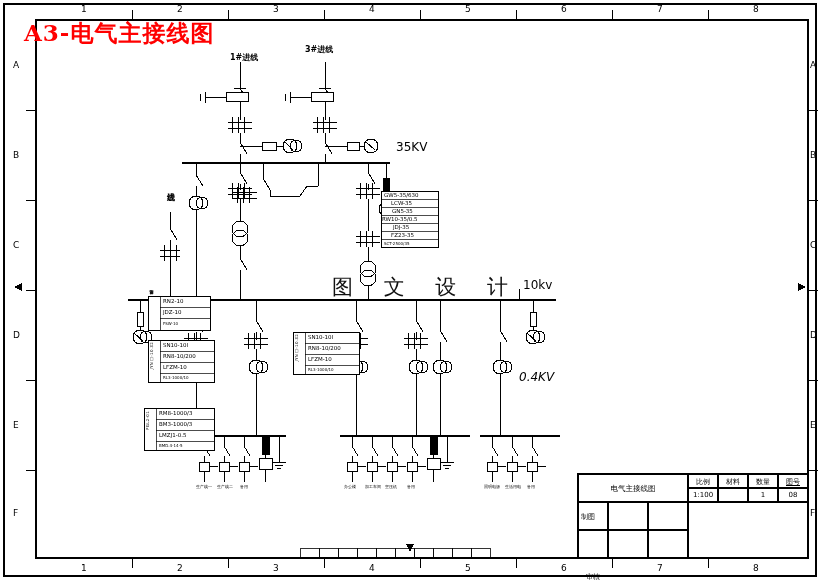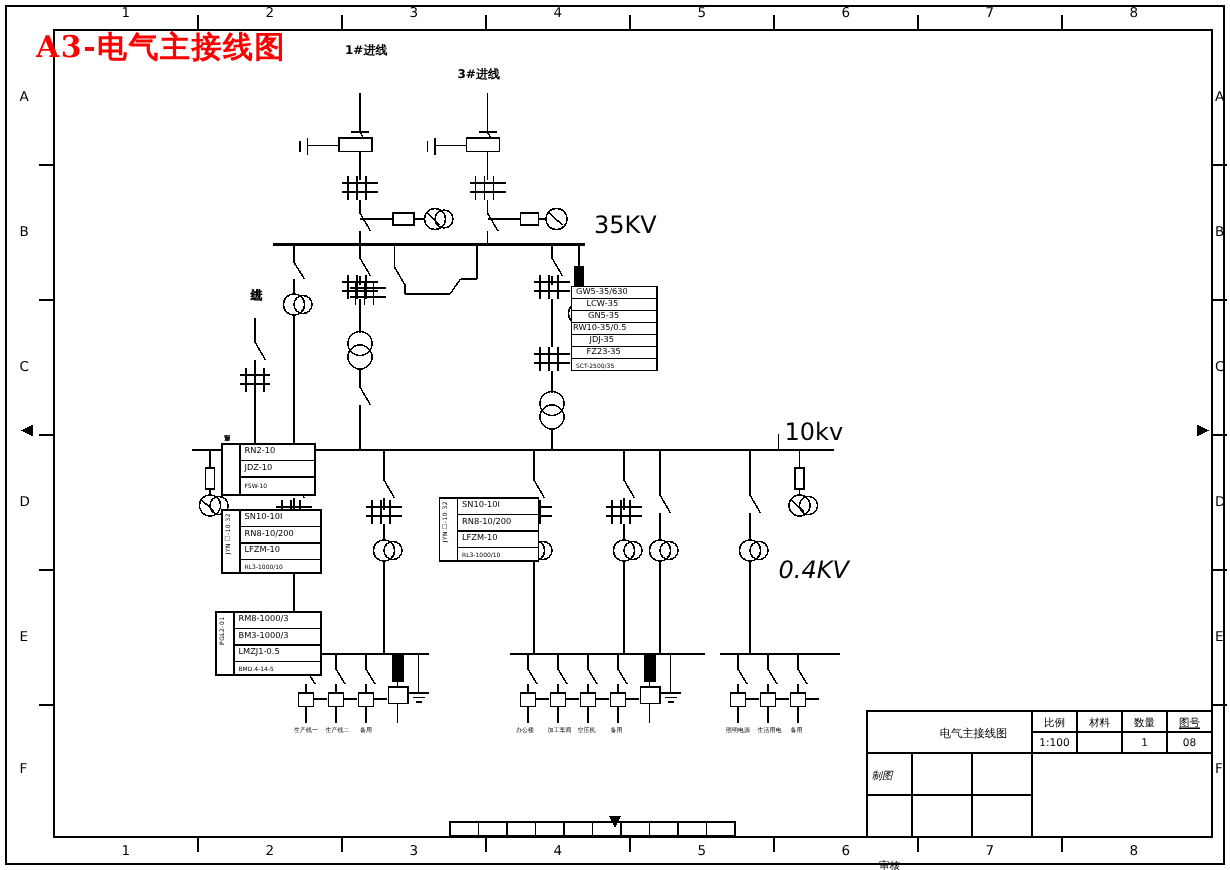--- a/index.html
+++ b/index.html
@@ -2,36 +2,36 @@
 <html><head>
 <meta charset="utf-8">
 <style>
   html,body{margin:0;padding:0;background:#ffffff;}
   body{width:820px;height:580px;overflow:hidden;
        font-family:"DejaVu Sans","Liberation Sans",sans-serif;}
   #stage{position:relative;width:820px;height:580px;background:#fff;}
   svg{position:absolute;left:0;top:0;}
   .ttl{position:absolute;left:24px;top:18px;color:#ff0000;
        font-family:"DejaVu Serif","Liberation Serif",serif;
-       font-weight:bold;font-size:20px;letter-spacing:1px;white-space:nowrap;}
+       font-weight:bold;font-size:23px;letter-spacing:1px;white-space:nowrap;}
   .wm{position:absolute;left:332px;top:273px;font-size:21px;
       font-family:"DejaVu Serif","Liberation Serif",serif;
       letter-spacing:12px;color:#111;white-space:nowrap;}
   .lbl{position:absolute;font-size:8px;color:#000;white-space:nowrap;
        font-family:"DejaVu Sans","Liberation Sans",sans-serif;}
   .lbl.sm{font-size:5.5px;}
   .lbl.xs{font-size:4px;}
-  .lbl.kv{font-size:16px;}
+  .lbl.kv{font-size:12px;}
   .lbl.b{font-weight:bold;}
   .vert{writing-mode:vertical-rl;text-orientation:upright;}
   .vrot{writing-mode:vertical-rl;transform:rotate(180deg);}
   .gridnum{position:absolute;font-size:9px;color:#000;}
   .tb{position:absolute;font-size:7px;color:#000;text-align:center;
       white-space:nowrap;}
-  .tb.big{font-size:7.5px;margin-left:16px;}
+  .tb.big{font-size:7.5px;}
 </style>
 </head>
 <body>
 
 <div id="stage">
 
   <svg width="820" height="580" viewBox="0 0 820 580">
     <g stroke="#000" fill="none" stroke-width="1" shape-rendering="crispEdges">
 
       <rect x="4" y="4" width="812" height="572" stroke-width="1.4"></rect>
@@ -473,22 +473,23 @@
         <line x1="778" y1="474" x2="778" y2="502"></line>
         <line x1="578" y1="530" x2="688" y2="530"></line>
         <line x1="608" y1="502" x2="608" y2="558"></line>
         <line x1="648" y1="502" x2="648" y2="558"></line>
         <line x1="688" y1="502" x2="688" y2="558"></line>
       </g>
     </g>
   </svg>
 
   <div class="ttl">A3-电气主接线图</div>
-
-  <div class="lbl b" style="left:230px;top:28px;">1#进线</div>
+  <div class="wm">图 文 设 计</div>
+
+  <div class="lbl b" style="left:230px;top:52px;">1#进线</div>
   <div class="lbl b" style="left:305px;top:44px;">3#进线</div>
   <div class="lbl b vert" style="left:166px;top:186px;line-height:1;">进线</div>
 
   <div class="lbl kv" style="left:396px;top:140px;">35KV</div>
   <div class="lbl kv" style="left:523px;top:278px;">10kv</div>
   <div class="lbl kv" style="left:519px;top:370px;font-style:italic;">0.4KV</div>
 
   <div class="lbl sm" style="left:384px;top:192px;">GW5-35/630</div>
   <div class="lbl sm" style="left:391px;top:200px;">LCW-35</div>
   <div class="lbl sm" style="left:392px;top:208px;">GN5-35</div>
@@ -567,16 +568,16 @@
 
   <div class="tb big" style="left:578px;top:484px;width:110px;">电气主接线图</div>
   <div class="tb" style="left:688px;top:477px;width:30px;">比例</div>
   <div class="tb" style="left:718px;top:477px;width:30px;">材料</div>
   <div class="tb" style="left:748px;top:477px;width:30px;">数量</div>
   <div class="tb" style="left:778px;top:477px;width:30px;text-decoration:underline;">图号</div>
   <div class="tb" style="left:688px;top:491px;width:30px;">1:100</div>
   <div class="tb" style="left:718px;top:491px;width:30px;"></div>
   <div class="tb" style="left:748px;top:491px;width:30px;">1</div>
   <div class="tb" style="left:778px;top:491px;width:30px;">08</div>
-  <div class="tb" style="left:578px;top:512px;width:20px;font-style:italic;">制图</div>
+  <div class="tb" style="left:578px;top:512px;width:20px;">制图</div>
   <div class="tb" style="left:578px;top:572px;width:30px;">审核</div>
 
 </div>
 
 </body></html>

